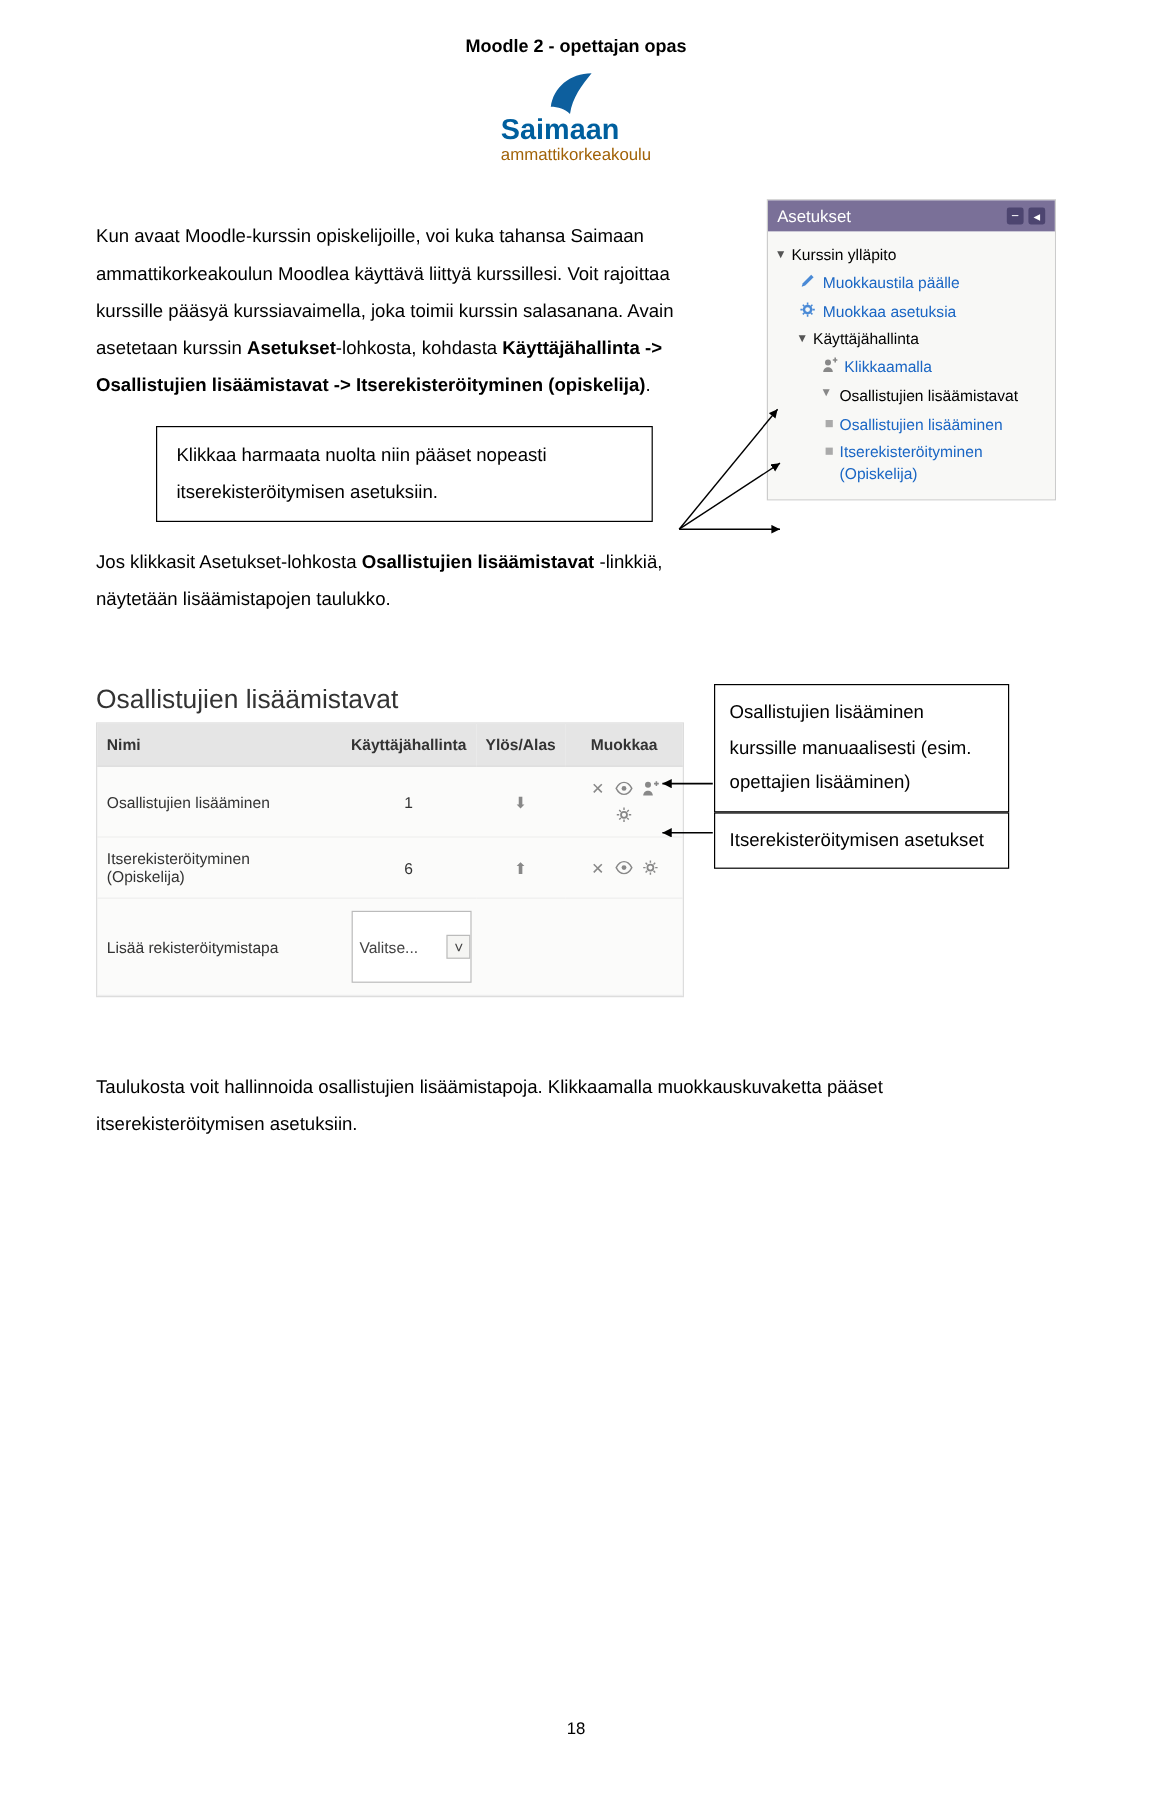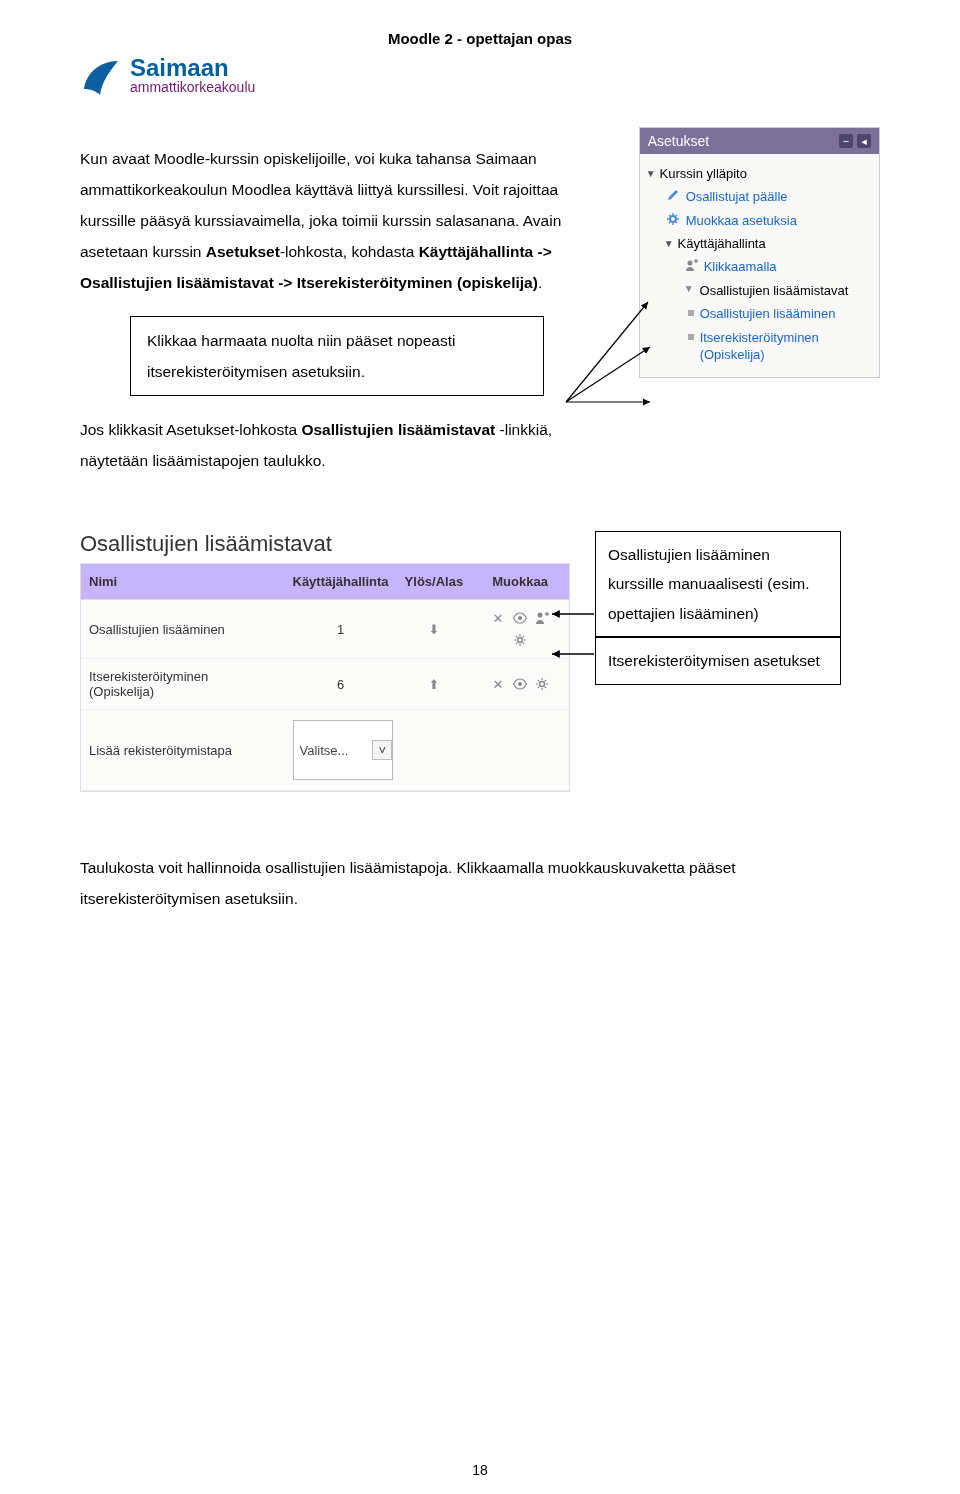--- a/index.html
+++ b/index.html
@@ -20,35 +20,36 @@
   .doc-header {
     text-align: center;
     font-weight: bold;
     font-size: 15px;
     margin-bottom: 8px;
   }
   .logo-row {
     display: flex;
     align-items: center;
     margin-bottom: 30px;
+    flex-direction: column;
   }
   .logo-mark {
     width: 42px;
     height: 42px;
     margin-right: 8px;
   }
   .logo-text .l1 {
     font-size: 24px;
     font-weight: bold;
     color: #005f9e;
     line-height: 1;
   }
   .logo-text .l2 {
     font-size: 14px;
-    color: #701a75;
+    color: #a16207;
     line-height: 1.1;
   }
   h3.section {
     font-size: 17px;
     font-weight: bold;
     margin: 30px 0 18px 0;
   }
   .two-col {
     display: flex;
     gap: 30px;
@@ -131,21 +132,21 @@
   .tbl {
     width: 100%;
     border: 1px solid #ddd;
     border-collapse: separate;
     border-spacing: 0;
     font-size: 13px;
     color: #333;
     background: #fbfbfa;
   }
   .tbl th {
-    background: #c4b5fd;
+    background: #e5e5e5;
     font-weight: bold;
     text-align: left;
     padding: 10px 8px;
     border-bottom: 1px solid #ddd;
     font-size: 13px;
   }
   .tbl td {
     padding: 10px 8px;
     border-bottom: 1px solid #eee;
     vertical-align: middle;
@@ -180,21 +181,21 @@
   .side-notes { display:flex;flex-direction:column;}
   .foot-text {
     font-size: 15.5px;
     line-height: 2;
     margin-top: 60px;
   }
   .page-num {
     text-align: center;
     font-size: 14px;
     position: absolute;
-    bottom: 16px;
+    bottom: 46px;
     left: 0; right: 0;
   }
 </style>
 </head>
 <body>
 
 <div class="page">
 
   <div class="doc-header">Moodle 2 - opettajan opas</div>
 
@@ -237,21 +238,21 @@
         <div class="sp-group-title">
           <span class="tri">▼</span>
           <span>Kurssin ylläpito</span>
         </div>
         <div class="sp-item">
           <span class="sp-ico">
             <svg width="14" height="14" viewBox="0 0 14 14">
                 <path d="M2 12 L3 9 L10 2 L12 4 L5 11 Z" fill="#4a8ad6"></path>
               </svg>
           </span>
-          <span>Osallistujat päälle</span>
+          <span>Muokkaustila päälle</span>
         </div>
         <div class="sp-item">
           <span class="sp-ico">
             <svg width="14" height="14" viewBox="0 0 14 14">
                 <circle cx="7" cy="7" r="3" fill="none" stroke="#4a8ad6" stroke-width="2"></circle>
                 <path d="M7 1v2M7 11v2M1 7h2M11 7h2M3 3l1.4 1.4M9.6 9.6L11 11M11 3l-1.4 1.4M4.4 9.6L3 11" stroke="#4a8ad6" stroke-width="1.3"></path>
               </svg>
           </span>
           <span>Muokkaa asetuksia</span>
         </div>

